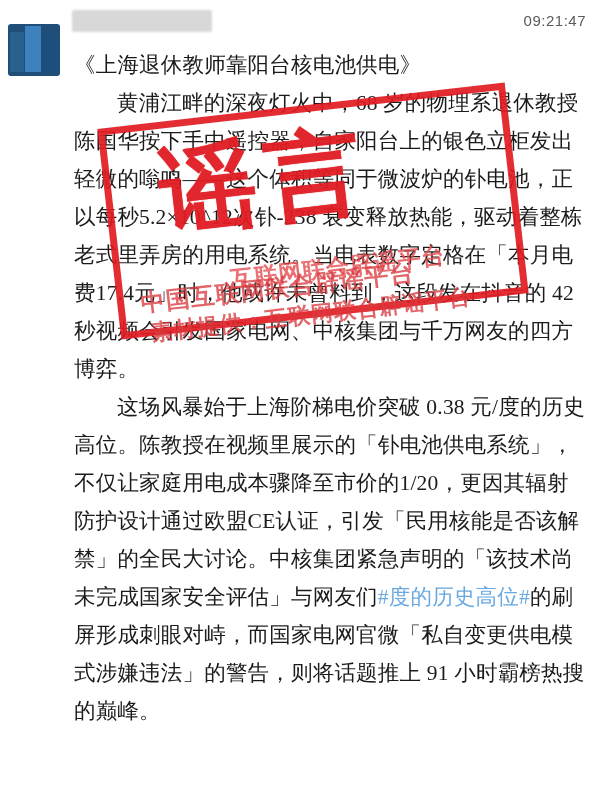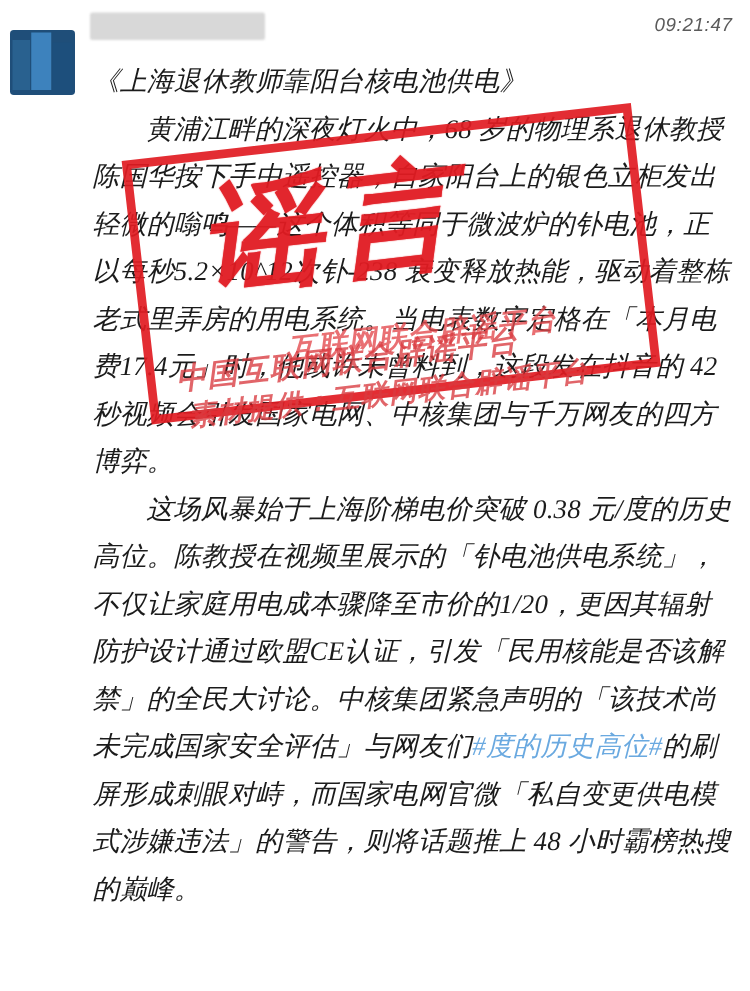--- a/index.html
+++ b/index.html
@@ -12,21 +12,20 @@
     background: #ffffff;
     font-family: "Liberation Sans", sans-serif;
     overflow: hidden;
   }
   #screen {
     position: relative;
     width: 600px;
     height: 793px;
     background: #ffffff;
     overflow: hidden;
-    font-style: italic;
   }
 
   
   .topbar {
     position: absolute;
     left: 0;
     top: 0;
     width: 600px;
     height: 88px;
   }
@@ -169,21 +168,21 @@
       <div class="tile t2"></div>
       <div class="tile t3"></div>
     </div>
     <div class="sender-name"></div>
     <div class="timestamp">09:21:47</div>
   </div>
 
   <div class="article">
     <p>《上海退休教师靠阳台核电池供电》</p>
     <p class="indent">黄浦江畔的深夜灯火中，68 岁的物理系退休教授陈国华按下手中遥控器，自家阳台上的银色立柜发出轻微的嗡鸣——这个体积等同于微波炉的钋电池，正以每秒5.2×10^12次钋-238 衰变释放热能，驱动着整栋老式里弄房的用电系统。当电表数字定格在「本月电费17.4元」时，他或许未曾料到，这段发在抖音的 42 秒视频会引发国家电网、中核集团与千万网友的四方博弈。</p>
-    <p class="indent"><span>这场风暴始于上海阶梯电价突破 0.38 元/度的历史高位。陈教授在视频里展示的「钋电池供电系统」，不仅让家庭用电成本骤降至市价的1/20，更因其辐射防护设计通过欧盟CE认证，引发「民用核能是否该解禁」的全民大讨论。中核集团紧急声明的「该技术尚未完成国家安全评估」与网友们</span><span class="hashtag">#度的历史高位#</span><span>的刷屏形成刺眼对峙，而国家电网官微「私自变更供电模式涉嫌违法」的警告，则将话题推上 48 小时霸榜热搜的巅峰。</span></p>
+    <p class="indent"><span>这场风暴始于上海阶梯电价突破 0.38 元/度的历史高位。陈教授在视频里展示的「钋电池供电系统」，不仅让家庭用电成本骤降至市价的1/20，更因其辐射防护设计通过欧盟CE认证，引发「民用核能是否该解禁」的全民大讨论。中核集团紧急声明的「该技术尚未完成国家安全评估」与网友们</span><span class="hashtag">#度的历史高位#</span><span>的刷屏形成刺眼对峙，而国家电网官微「私自变更供电模式涉嫌违法」的警告，则将话题推上 91 小时霸榜热搜的巅峰。</span></p>
   </div>
 
   <div class="wm-layer">
     <div class="stamp"></div>
     <div class="stamp-text">谣言</div>
     <div class="wm-line wm-d">互联网联合辟谣平台</div>
     <div class="wm-line wm-b">中国互联网联合辟谣平台</div>
     <div class="wm-line wm-c">素材提供：互联网联合辟谣平台</div>
   </div>
 

